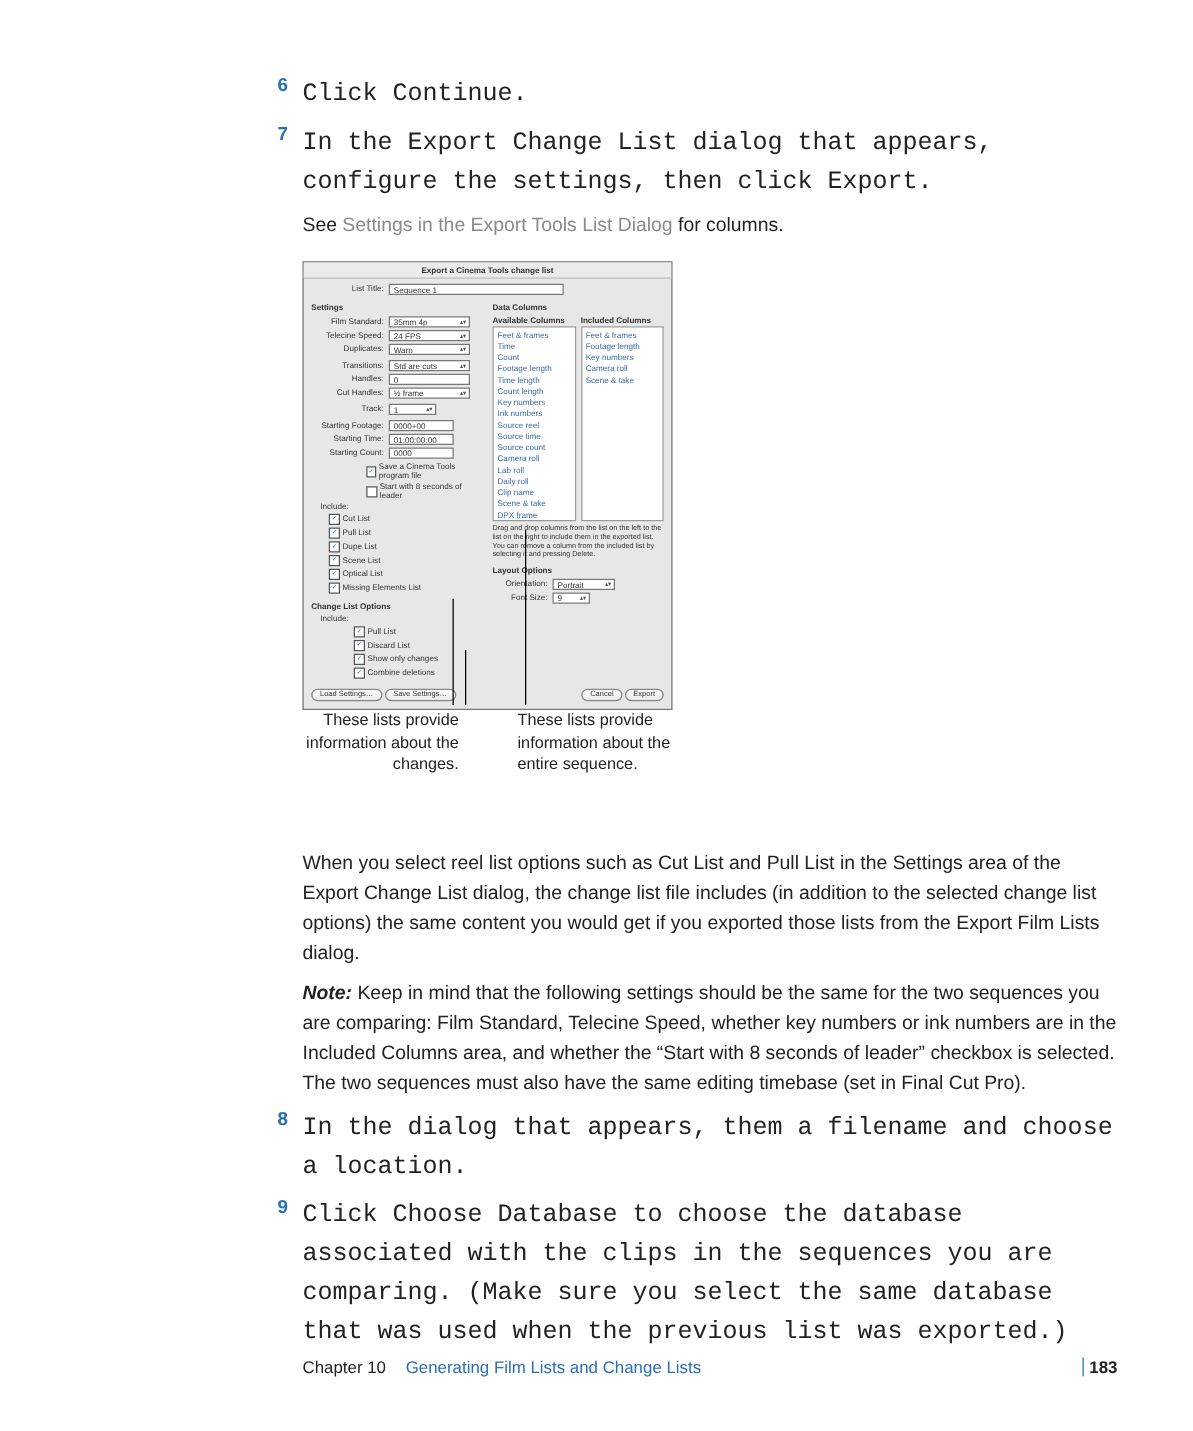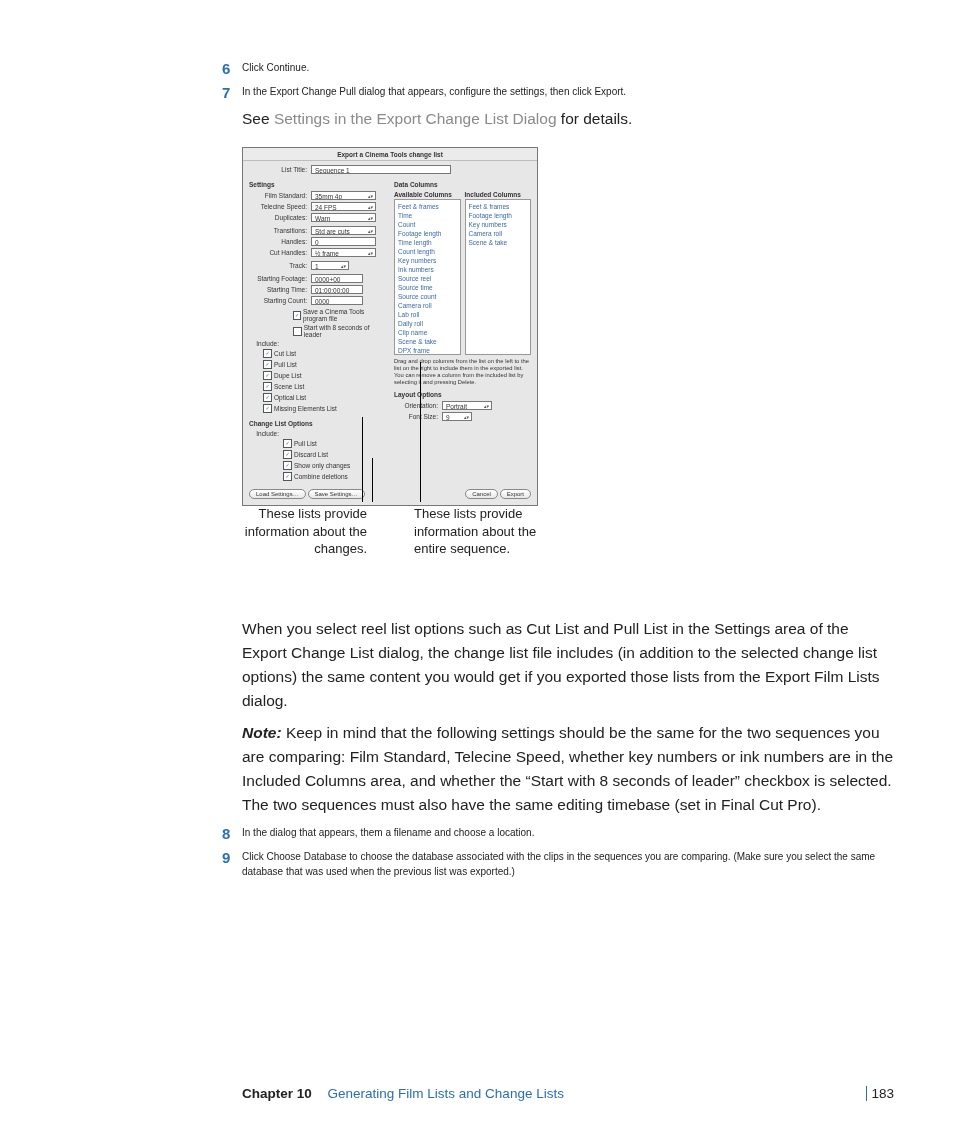--- a/index.html
+++ b/index.html
@@ -1,20 +1,20 @@
 <!DOCTYPE html>
 <html><head>
 <meta charset="utf-8">
 <style>
   html,body{margin:0;padding:0;background:#fff;font-family:"Myriad Pro","Segoe UI",Arial,sans-serif;color:#222;}
   .page{width:954px;height:1145px;position:relative;box-sizing:border-box;}
   .content{position:absolute;left:242px;top:60px;width:652px;}
   .step{position:relative;margin-bottom:8px;}
   .step-num{position:absolute;left:-20px;top:0;color:#2a6fb5;font-weight:700;font-size:15px;}
-  .step-text{font-size:10px;line-height:1.55;}
+  .step-text{font-size:20px;line-height:1.55;font-family:Liberation Mono, monospace;}
   .para{font-size:15.5px;line-height:1.55;margin-top:8px;margin-bottom:8px;}
   .linkish{color:#8a8a8a;}
   .note-label{font-weight:700;font-style:italic;}
   
   .figure{margin-top:16px;margin-bottom:26px;}
   .dlg{width:296px;border:1px solid #777;background:#e7e7e7;font-size:6.5px;color:#333;box-sizing:border-box;position:relative;}
   .dlg-title{text-align:center;font-weight:700;padding:3px 0 2px;border-bottom:1px solid #bdbdbd;background:#ebebeb;}
   .dlg-body{padding:4px 6px 6px;}
   .dlg-row{display:flex;align-items:center;margin-bottom:2px;}
   .dlg-lbl{width:58px;text-align:right;padding-right:4px;}
@@ -31,40 +31,40 @@
   .ck .box{width:7px;height:7px;border:1px solid #555;background:#fff;font-size:5px;line-height:6px;text-align:center;color:#2a6fb5;}
   .inc-grid{display:flex;margin-left:14px;flex-wrap:wrap;}
   .inc-grid .ck{width:78px;}
   .btn{display:inline-block;border:1px solid #888;border-radius:8px;background:linear-gradient(#fff,#e8e8e8);padding:1px 6px;font-size:6px;}
   .btm{display:flex;justify-content:space-between;margin-top:6px;}
   .lead-line{position:absolute;background:#000;}
   .annot{font-size:13px;line-height:1.35;position:absolute;width:155px;}
   .ann-left{text-align:right;}
   
   .footer{position:absolute;left:242px;bottom:44px;width:652px;display:flex;justify-content:space-between;align-items:center;font-size:13.5px;}
-  .footer .chap{font-weight:700;}
+  .footer .chap{font-weight:400;}
   .footer .title{color:#2a6fb5;margin-left:12px;}
-  .footer .pg{font-weight:400;border-left:1px solid #2a6fb5;padding-left:4px;}
+  .footer .pg{font-weight:700;border-left:1px solid #2a6fb5;padding-left:4px;}
 </style>
 </head>
 <body>
 <div class="page">
 
 <div class="content">
 
   <div class="step">
     <span class="step-num">6</span>
     <div class="step-text">Click Continue.</div>
   </div>
 
   <div class="step">
     <span class="step-num">7</span>
-    <div class="step-text">In the Export Change Pull dialog that appears, configure the settings, then click Export.</div>
+    <div class="step-text">In the Export Change List dialog that appears, configure the settings, then click Export.</div>
     <div class="para">
-      <span>See </span><span class="linkish">Settings in the Export Change List Dialog</span><span> for details.</span>
+      <span>See </span><span class="linkish">Settings in the Export Tools List Dialog</span><span> for columns.</span>
     </div>
   </div>
 
   <div class="figure" style="position:relative;height:410px;">
     <div class="dlg">
       <div class="dlg-title">Export a Cinema Tools change list</div>
       <div class="dlg-body">
         <div class="dlg-row">
           <div class="dlg-lbl">List Title:</div>
           <div class="dlg-ctl" style="width:140px"><span>Sequence 1</span></div>

